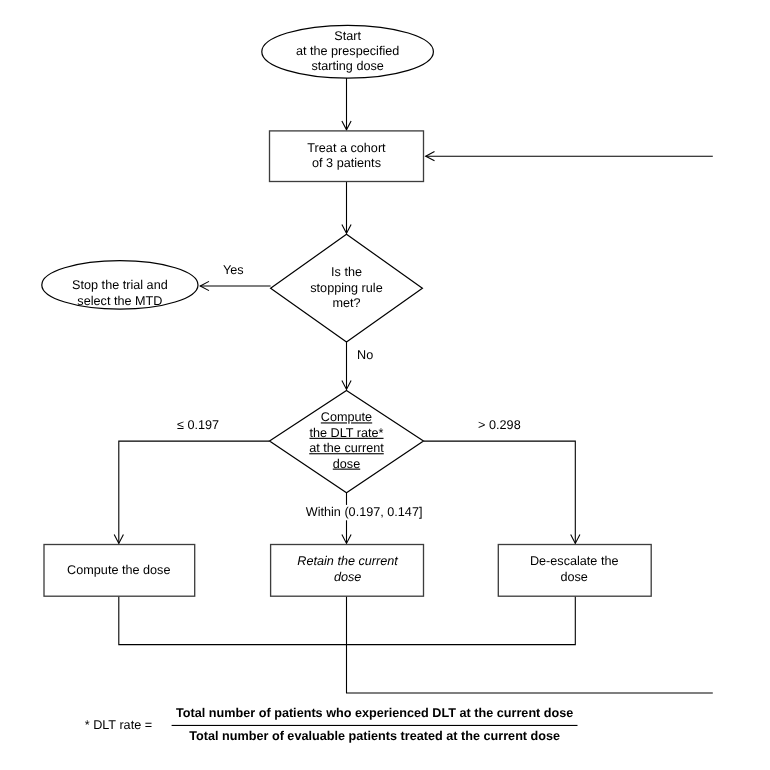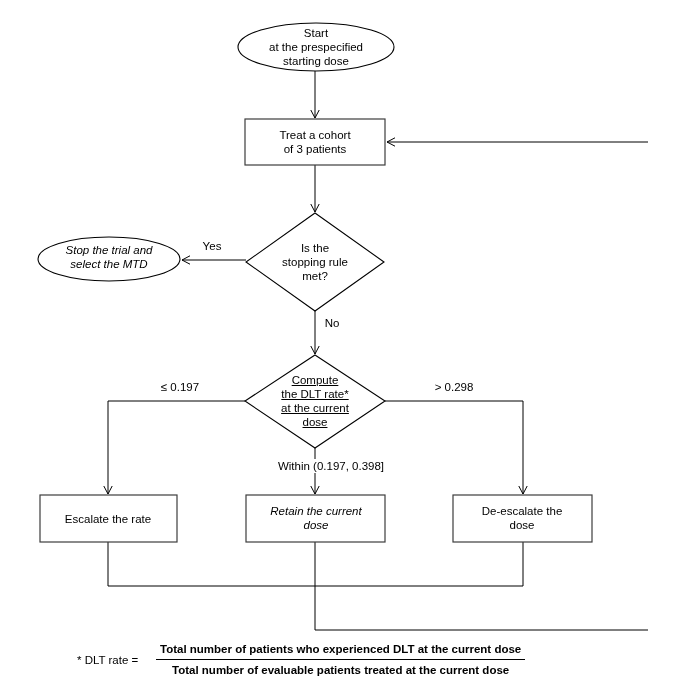--- a/index.html
+++ b/index.html
@@ -58,37 +58,37 @@
   </svg>
 
   <div class="lbl" style="left:316px;top:47px;">Start
 at the prespecified
 starting dose</div>
   <div class="lbl" style="left:315px;top:142px;">Treat a cohort
 of 3 patients</div>
   <div class="lbl" style="left:315px;top:262px;">Is the
 stopping rule
 met?</div>
-  <div class="lbl" style="left:109px;top:257px;font-style:italic;">Stop the trial and
+  <div class="lbl" style="left:109px;top:267px;">Stop the trial and
 select the MTD</div>
   <div class="lbl" style="left:315px;top:401px;text-decoration:underline;">Compute
 the DLT rate*
 at the current
 dose</div>
-  <div class="lbl" style="left:108px;top:519px;">Escalate the rate</div>
+  <div class="lbl" style="left:108px;top:519px;">Compute the dose</div>
   <div class="lbl" style="left:316px;top:518px;font-style:italic;">Retain the current
 dose</div>
   <div class="lbl" style="left:522px;top:518px;">De-escalate the
 dose</div>
 
   <div class="lbl" style="left:212px;top:246px;">Yes</div>
   <div class="lbl" style="left:332px;top:323px;">No</div>
   <div class="lbl" style="left:180px;top:387px;">≤ 0.197</div>
   <div class="lbl" style="left:454px;top:387px;">&gt; 0.298</div>
-  <div class="lbl onLine" style="left:331px;top:466px;">Within (0.197, 0.398]</div>
+  <div class="lbl onLine" style="left:331px;top:466px;">Within (0.197, 0.147]</div>
 
   <div class="footnote-prefix" style="left:77px;top:653px;">* DLT rate =</div>
   <div class="fraction" style="left:156px;top:642px;">
     <div class="num">Total number of patients who experienced DLT at the current dose</div>
     <div class="den">Total number of evaluable patients treated at the current dose</div>
   </div>
 
 </div>
 
 </body></html>

